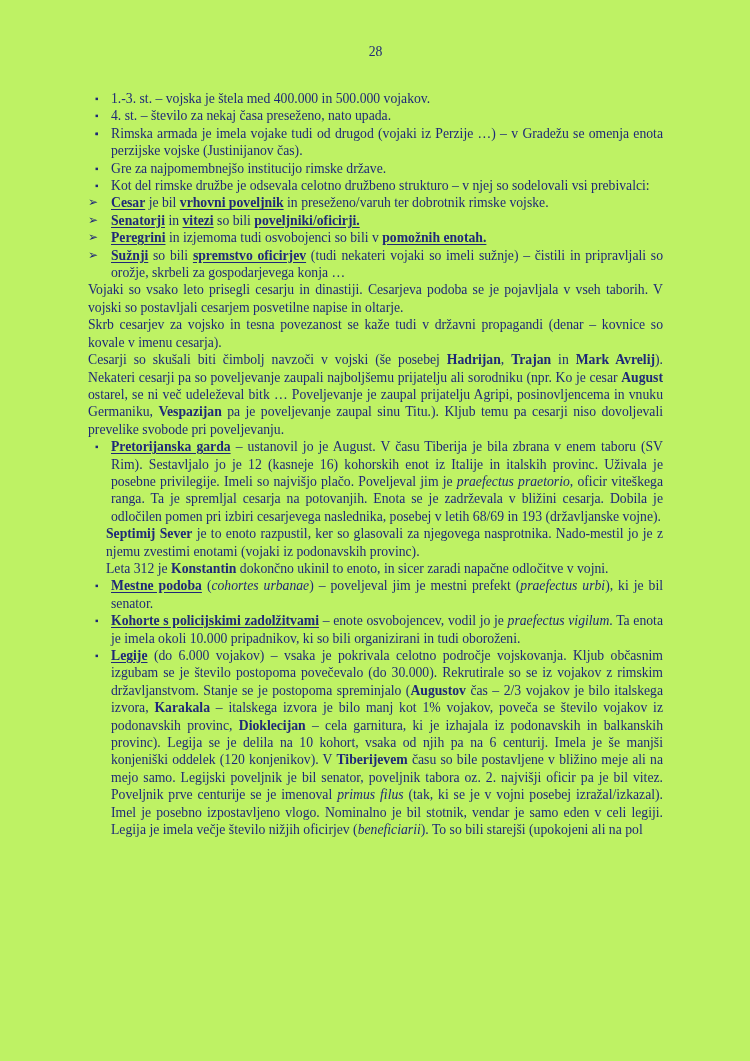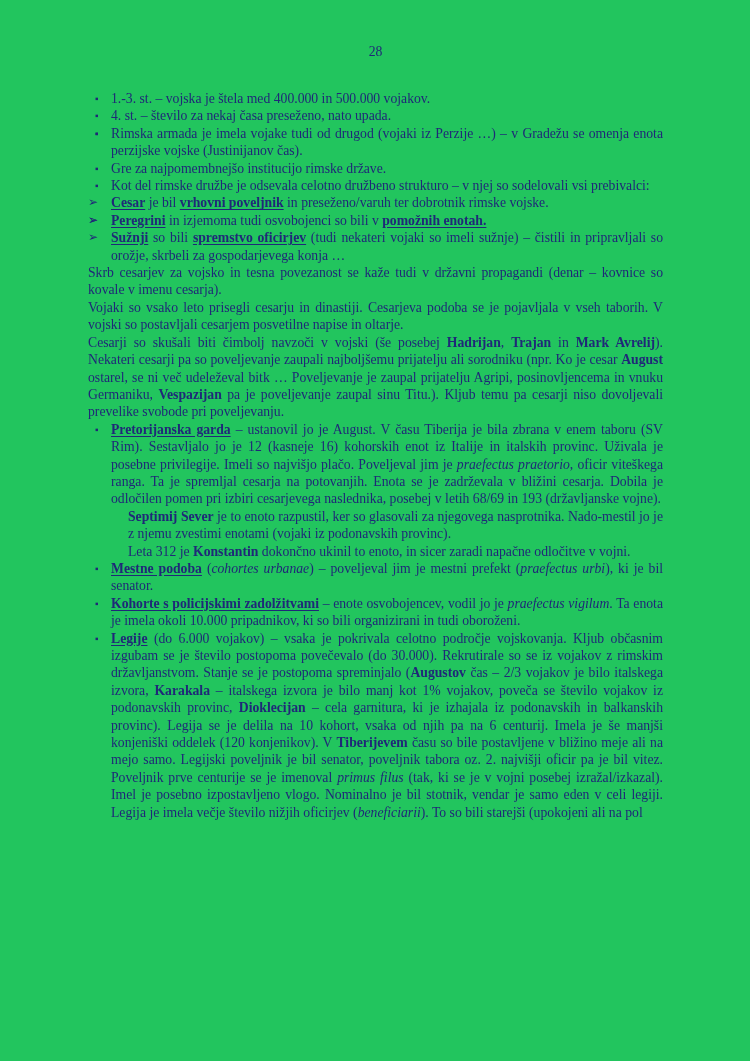--- a/index.html
+++ b/index.html
@@ -1,20 +1,20 @@
 <!DOCTYPE html>
 <html><head>
 <meta charset="utf-8">
 <style>
   html, body { margin: 0; padding: 0; background: #ffffff; }
   .page {
     position: relative;
     width: 750px;
     height: 1061px;
-    background: #22c55e;
+    background: #bef264;
     overflow: hidden;
     font-family: "Liberation Serif", "DejaVu Serif", serif;
     color: #1f2878;
   }
   .pagenum {
     position: absolute;
     top: 43px;
     left: 88px;
     width: 575px;
     text-align: center;
@@ -25,21 +25,21 @@
     position: absolute;
     top: 90px;
     left: 88px;
     width: 575px;
     font-size: 13.7px;
     line-height: 17.4px;
     text-align: justify;
   }
   .block { position: relative; margin: 0; }
   .bullet, .arrow { padding-left: 23px; }
-  .cont { margin-left: 40px; }
+  .cont { margin-left: 18px; }
   .marker {
     position: absolute;
     top: 0;
     display: inline-block;
     text-align: left;
   }
   .bullet > .marker { left: 7px; font-size: 10px; }
   .arrow  > .marker { left: 0px; font-size: 12px; }
   .b { font-weight: bold; }
   .i { font-style: italic; }
@@ -51,25 +51,25 @@
 <div class="page">
   <div class="pagenum">28</div>
   <div class="content">
       <div class="block bullet"><span class="marker">▪</span><span><span>1.-3. st. – vojska je štela med 400.000 in 500.000 vojakov.</span></span></div>
       <div class="block bullet"><span class="marker">▪</span><span><span>4. st. – število za nekaj časa preseženo, nato upada.</span></span></div>
       <div class="block bullet"><span class="marker">▪</span></div>
       <div class="block bullet"><span class="marker">▪</span><span><span>Rimska armada je imela vojake tudi od drugod (vojaki iz Perzije …) – v Gradežu se omenja enota perzijske vojske (Justinijanov čas).</span></span></div>
       <div class="block bullet"><span class="marker">▪</span><span><span>Gre za najpomembnejšo institucijo rimske države.</span></span></div>
       <div class="block bullet"><span class="marker">▪</span><span><span>Kot del rimske družbe je odsevala celotno družbeno strukturo – v njej so sodelovali vsi prebivalci:</span></span></div>
       <div class="block arrow"><span class="marker">➢</span><span><span class="u">Cesar</span><span> je bil </span><span class="u">vrhovni poveljnik</span><span> in preseženo/varuh ter dobrotnik rimske vojske.</span></span></div>
-      <div class="block arrow"><span class="marker">➢</span></div>
+      <div class="block arrow"><span class="marker">➢</span><span><span class="u">Senatorji</span><span> in </span><span class="u">vitezi</span><span> so bili </span><span class="u">poveljniki/oficirji.</span></span></div>
       <div class="block arrow"><span class="marker">➢</span><span><span class="u">Peregrini</span><span> in izjemoma tudi osvobojenci so bili v </span><span class="u">pomožnih enotah.</span></span></div>
       <div class="block arrow"><span class="marker">➢</span><span><span class="u">Sužnji</span><span> so bili </span><span class="u">spremstvo oficirjev</span><span> (tudi nekateri vojaki so imeli sužnje) – čistili in pripravljali so orožje, skrbeli za gospodarjevega konja …</span></span></div>
+      <div class="block para"><span><span>Vojaki so vsako leto prisegli cesarju in dinastiji. Cesarjeva podoba se je pojavljala v vseh taborih. V vojski so postavljali cesarjem posvetilne napise in oltarje.</span></span></div>
       <div class="block para"><span><span>Skrb cesarjev za vojsko in tesna povezanost se kaže tudi v državni propagandi (denar – kovnice so kovale v imenu cesarja).</span></span></div>
-      <div class="block para"><span><span>Vojaki so vsako leto prisegli cesarju in dinastiji. Cesarjeva podoba se je pojavljala v vseh taborih. V vojski so postavljali cesarjem posvetilne napise in oltarje.</span></span></div>
       <div class="block para"><span><span>Cesarji so skušali biti čimbolj navzoči v vojski (še posebej </span><span class="b">Hadrijan</span><span>, </span><span class="b">Trajan</span><span> in </span><span class="b">Mark Avrelij</span><span>). Nekateri cesarji pa so poveljevanje zaupali najboljšemu prijatelju ali sorodniku (npr. Ko je cesar </span><span class="b">August</span><span> ostarel, se ni več udeleževal bitk … Poveljevanje je zaupal prijatelju Agripi, posinovljencema in vnuku Germaniku, </span><span class="b">Vespazijan</span><span> pa je poveljevanje zaupal sinu Titu.). Kljub temu pa cesarji niso dovoljevali prevelike svobode pri poveljevanju.</span></span></div>
       <div class="block bullet"><span class="marker">▪</span><span><span class="u">Pretorijanska garda</span><span> – ustanovil jo je August. V času Tiberija je bila zbrana v enem taboru (SV Rim). Sestavljalo jo je 12 (kasneje 16) kohorskih enot iz Italije in italskih provinc. Uživala je posebne privilegije. Imeli so najvišjo plačo. Poveljeval jim je </span><span class="i">praefectus praetorio</span><span>, oficir viteškega ranga. Ta je spremljal cesarja na potovanjih. Enota se je zadrževala v bližini cesarja. Dobila je odločilen pomen pri izbiri cesarjevega naslednika, posebej v letih 68/69 in 193 (državljanske vojne).</span></span></div>
       <div class="block cont"><span><span class="b">Septimij Sever</span><span> je to enoto razpustil, ker so glasovali za njegovega nasprotnika. Nado-mestil jo je z njemu zvestimi enotami (vojaki iz podonavskih provinc).</span></span></div>
       <div class="block cont"><span><span>Leta 312 je </span><span class="b">Konstantin</span><span> dokončno ukinil to enoto, in sicer zaradi napačne odločitve v vojni.</span></span></div>
       <div class="block bullet"><span class="marker">▪</span><span><span class="u">Mestne podoba</span><span> (</span><span class="i">cohortes urbanae</span><span>) – poveljeval jim je mestni prefekt (</span><span class="i">praefectus urbi</span><span>), ki je bil senator.</span></span></div>
       <div class="block bullet"><span class="marker">▪</span><span><span class="u">Kohorte s policijskimi zadolžitvami</span><span> – enote osvobojencev, vodil jo je </span><span class="i">praefectus vigilum</span><span>. Ta enota je imela okoli 10.000 pripadnikov, ki so bili organizirani in tudi oboroženi.</span></span></div>
       <div class="block bullet"><span class="marker">▪</span><span><span class="u">Legije</span><span> (do 6.000 vojakov) – vsaka je pokrivala celotno področje vojskovanja. Kljub občasnim izgubam se je število postopoma povečevalo (do 30.000). Rekrutirale so se iz vojakov z rimskim državljanstvom. Stanje se je postopoma spreminjalo (</span><span class="b">Augustov</span><span> čas – 2/3 vojakov je bilo italskega izvora, </span><span class="b">Karakala</span><span> – italskega izvora je bilo manj kot 1% vojakov, poveča se število vojakov iz podonavskih provinc, </span><span class="b">Dioklecijan</span><span> – cela garnitura, ki je izhajala iz podonavskih in balkanskih provinc). Legija se je delila na 10 kohort, vsaka od njih pa na 6 centurij. Imela je še manjši konjeniški oddelek (120 konjenikov). V </span><span class="b">Tiberijevem</span><span> času so bile postavljene v bližino meje ali na mejo samo. Legijski poveljnik je bil senator, poveljnik tabora oz. 2. najvišji oficir pa je bil vitez. Poveljnik prve centurije se je imenoval </span><span class="i">primus filus</span><span> (tak, ki se je v vojni posebej izražal/izkazal). Imel je posebno izpostavljeno vlogo. Nominalno je bil stotnik, vendar je samo eden v celi legiji. Legija je imela večje število nižjih oficirjev (</span><span class="i">beneficiarii</span><span>). To so bili starejši (upokojeni ali na pol</span></span></div>
     </div>
 </div>
 

